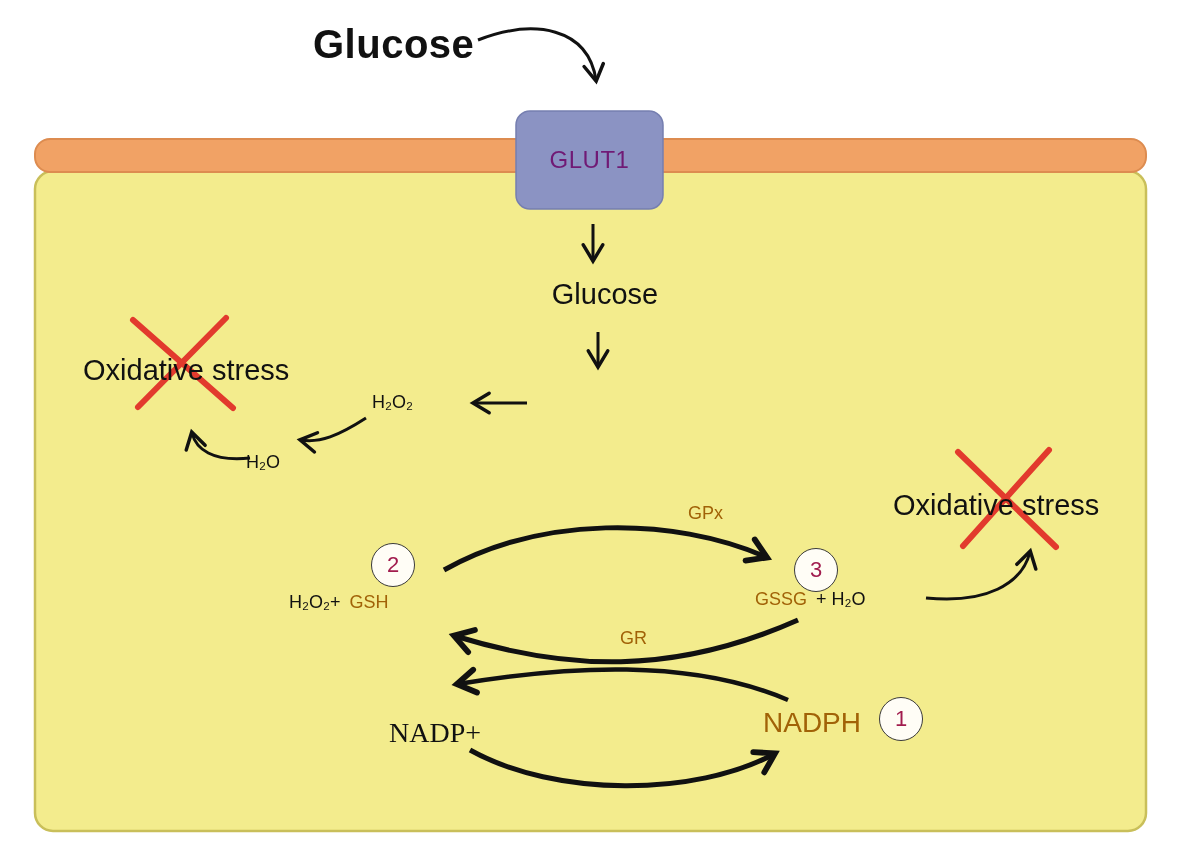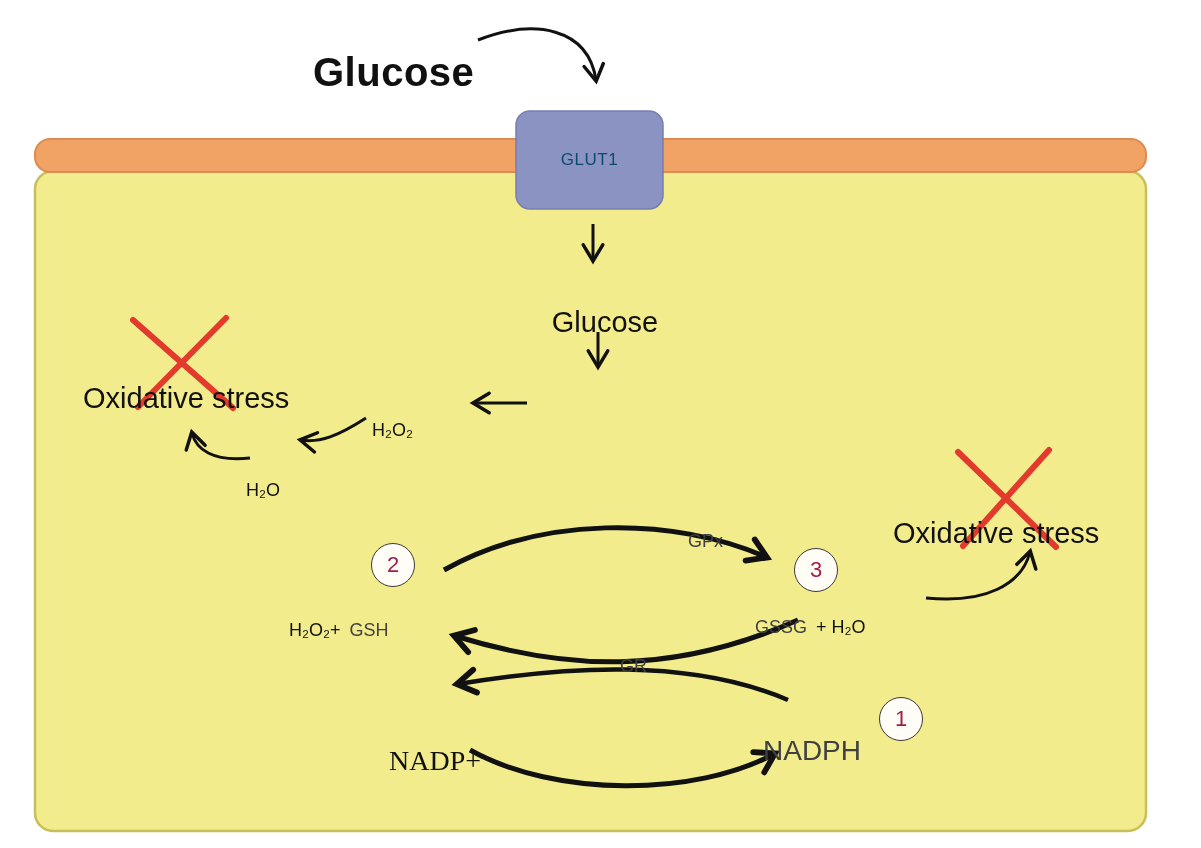--- a/index.html
+++ b/index.html
@@ -1,30 +1,30 @@
 <!DOCTYPE html>
 <html><head>
 <meta charset="utf-8">
 <style>
   html,body{margin:0;padding:0;background:#ffffff;}
   .stage{
     position:relative;width:1201px;height:848px;background:#ffffff;overflow:hidden;
     font-family:"Liberation Sans","DejaVu Sans",sans-serif;color:#111;
   }
   .layer{position:absolute;left:0;top:0;width:1201px;height:848px;}
-  .lbl{position:absolute;white-space:nowrap;color:#111;margin-top:28px;}
+  .lbl{position:absolute;white-space:nowrap;color:#111;}
   .fs-title{font-size:40px;font-weight:600;letter-spacing:.5px;}
   .fs-big{font-size:29px;font-weight:500;}
   .fs-med{font-size:18px;font-weight:500;}
-  .maroon{color:#404040;}
+  .maroon{color:#a16207;}
   .sp{margin-left:9px;}
   .glut-label{
     position:absolute;left:516px;top:111px;width:147px;height:98px;
     display:flex;align-items:center;justify-content:center;
-    font-size:17px;letter-spacing:.5px;color:#0c4a6e;
+    font-size:24px;letter-spacing:.5px;color:#701a75;
   }
   .circle-step{
     position:absolute;width:44px;height:44px;border-radius:50%;
     background:#fffdf6;border:1.6px solid #3a3a3a;
     display:flex;align-items:center;justify-content:center;
     font-size:22px;color:#a11c4e;box-sizing:border-box;
   }
 </style>
 </head>
 <body>

